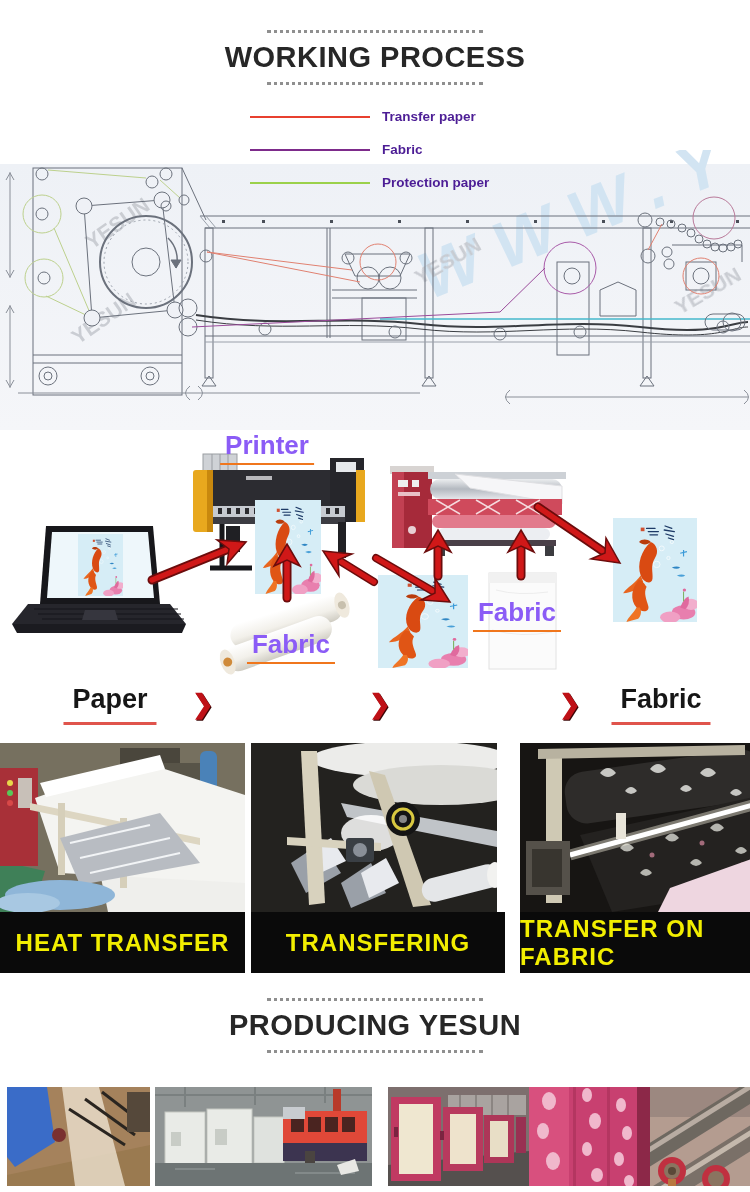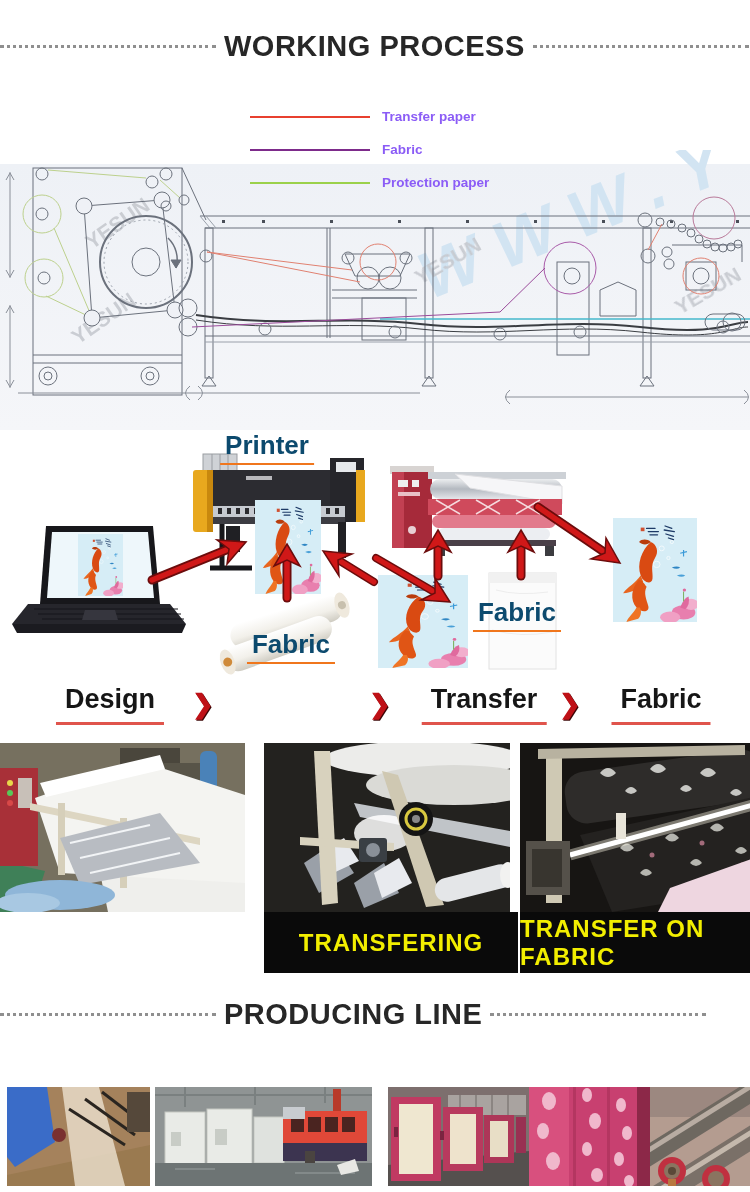--- a/index.html
+++ b/index.html
@@ -1,30 +1,30 @@
 <!DOCTYPE html>
 <html><head>
 <meta charset="utf-8">
 <style>
   html,body{margin:0;padding:0;background:#fff;}
   .page{position:relative;width:750px;height:1192px;background:#ffffff;overflow:hidden;
         font-family:"Liberation Sans",sans-serif;}
   .abs{position:absolute;}
   
-  .sec-head{left:0;width:750px;display:flex;flex-direction:row;align-items:center;gap:8px;}
+  .sec-head{left:0;width:750px;display:flex;flex-direction:column;align-items:center;gap:8px;}
   .dots{width:216px;height:0;border-top:3px dotted #8f8f8f;}
   .sec-title{font-size:29px;font-weight:bold;color:#272727;letter-spacing:.5px;}
   
   .legend{left:250px;top:100px;width:240px;}
   .lg-row{display:flex;align-items:center;height:33px;}
   .lg-line{width:120px;height:2px;margin-right:12px;}
   .lg-1{background:#e8402f;} .lg-2{background:#7d2b8b;} .lg-3{background:#9bd14a;}
-  .lg-label{font-size:13.5px;font-weight:bold;color:#8b5cf6;}
+  .lg-label{font-size:13.5px;font-weight:bold;color:#4c1d95;}
   
-  .flow-label{position:absolute;transform:translateX(-50%);color:#0c4a6e;font-weight:bold;
+  .flow-label{position:absolute;transform:translateX(-50%);color:#8b5cf6;font-weight:bold;
               font-size:26px;line-height:1.1;padding:0 5px 3px;border-bottom:2px solid #f0761c;
               white-space:nowrap;z-index:5;}
   
   .steps{top:684px;left:0;width:750px;height:50px;}
   .step{position:absolute;transform:translateX(-50%);font-size:27px;font-weight:bold;color:#161616;
         border-bottom:3px solid #e0544c;padding:0 9px 7px;white-space:nowrap;}
   .chev{position:absolute;transform:translateX(-50%);top:5px;font-size:26px;font-weight:bold;
         color:#bf1117;text-shadow:1px 1px 0 #3a0404;}
   
   .photo{position:absolute;top:743px;height:230px;}
@@ -394,24 +394,23 @@
         <polygon points="620,133 591,129 605,123 606,108" fill="#d01818" stroke="#6b0c0c" stroke-width="1.5"></polygon>
       </g>
     </g>
   </svg>
 
   <div class="flow-label" style="left:267px;top:431px">Printer</div>
   <div class="flow-label" style="left:291px;top:630px">Fabric</div>
   <div class="flow-label" style="left:517px;top:598px">Fabric</div>
 
   <div class="abs steps">
-    <div class="step" style="left:110px">Design</div>
+    <div class="step" style="left:110px">Paper</div>
     <div class="chev" style="left:203px">❯</div>
     <div class="chev" style="left:380px">❯</div>
-    <div class="step" style="left:484px">Transfer</div>
     <div class="chev" style="left:570px">❯</div>
     <div class="step" style="left:661px">Fabric</div>
   </div>
 
   <div class="photo" style="left:0;width:245px">
     <div class="ph-img">
       <svg width="245" height="169" viewBox="0 0 245 169">
         <rect width="245" height="169" fill="#76705f"></rect>
         <rect x="120" y="5" width="60" height="40" fill="#4a463c"></rect>
         <rect x="150" y="20" width="60" height="30" fill="#585448"></rect>
@@ -431,23 +430,24 @@
         <polygon points="60,95 160,70 200,120 80,142" fill="#b8bcc2"></polygon>
         <g stroke="#f2f4f6" stroke-width="2">
             <line x1="70" y1="100" x2="150" y2="82"></line>
           <line x1="80" y1="115" x2="170" y2="95"></line>
             <line x1="90" y1="130" x2="180" y2="110"></line>
           </g>
         <ellipse cx="60" cy="152" rx="55" ry="15" fill="#8fb6d8"></ellipse>
         <ellipse cx="28" cy="160" rx="32" ry="10" fill="#a8c8e2"></ellipse>
       </svg>
     </div>
-  </div>
-
-  <div class="photo" style="left:264px;width:254px">
+    <div class="ph-cap">HEAT TRANSFER</div>
+  </div>
+
+  <div class="photo" style="left:251px;width:254px">
     <div class="ph-img">
       <svg width="246" height="169" viewBox="0 0 246 169">
         <rect width="246" height="169" fill="#23221f"></rect>
         <ellipse cx="160" cy="16" rx="100" ry="18" fill="#ececea"></ellipse>
         <ellipse cx="190" cy="42" rx="88" ry="20" fill="#dadad6"></ellipse>
         <polygon points="90,60 246,88 246,104 96,74" fill="#c0c4c8"></polygon>
         <g fill="#9aa0a8">
             <polygon points="40,120 70,100 90,130 55,150"></polygon>
           <polygon points="90,140 120,120 135,150 100,165"></polygon>
           </g>
@@ -510,21 +510,21 @@
         <rect x="6" y="98" width="44" height="54" fill="#55514a"></rect>
         <rect x="12" y="106" width="30" height="38" fill="#38352f"></rect>
         <rect x="96" y="70" width="10" height="26" fill="#e8e4d8"></rect>
       </svg>
     </div>
     <div class="ph-cap">TRANSFER ON FABRIC</div>
   </div>
 
   <div class="abs sec-head" style="top:998px">
     <div class="dots"></div>
-    <div class="sec-title">PRODUCING LINE</div>
+    <div class="sec-title">PRODUCING YESUN</div>
     <div class="dots"></div>
   </div>
 
   <div class="bp" style="left:7px;width:143px">
     <svg width="143" height="99" viewBox="0 0 143 99">
       <rect width="143" height="99" fill="#a5825c"></rect>
       <polygon points="0,0 40,0 48,55 8,80 0,70" fill="#3a6cc8"></polygon>
       <polygon points="0,88 143,58 143,99 0,99" fill="#9a7a50"></polygon>
       <polygon points="55,0 92,0 118,99 68,99" fill="#e8dcc8" opacity="0.85"></polygon>
       <g stroke="#2a2520" stroke-width="3">

